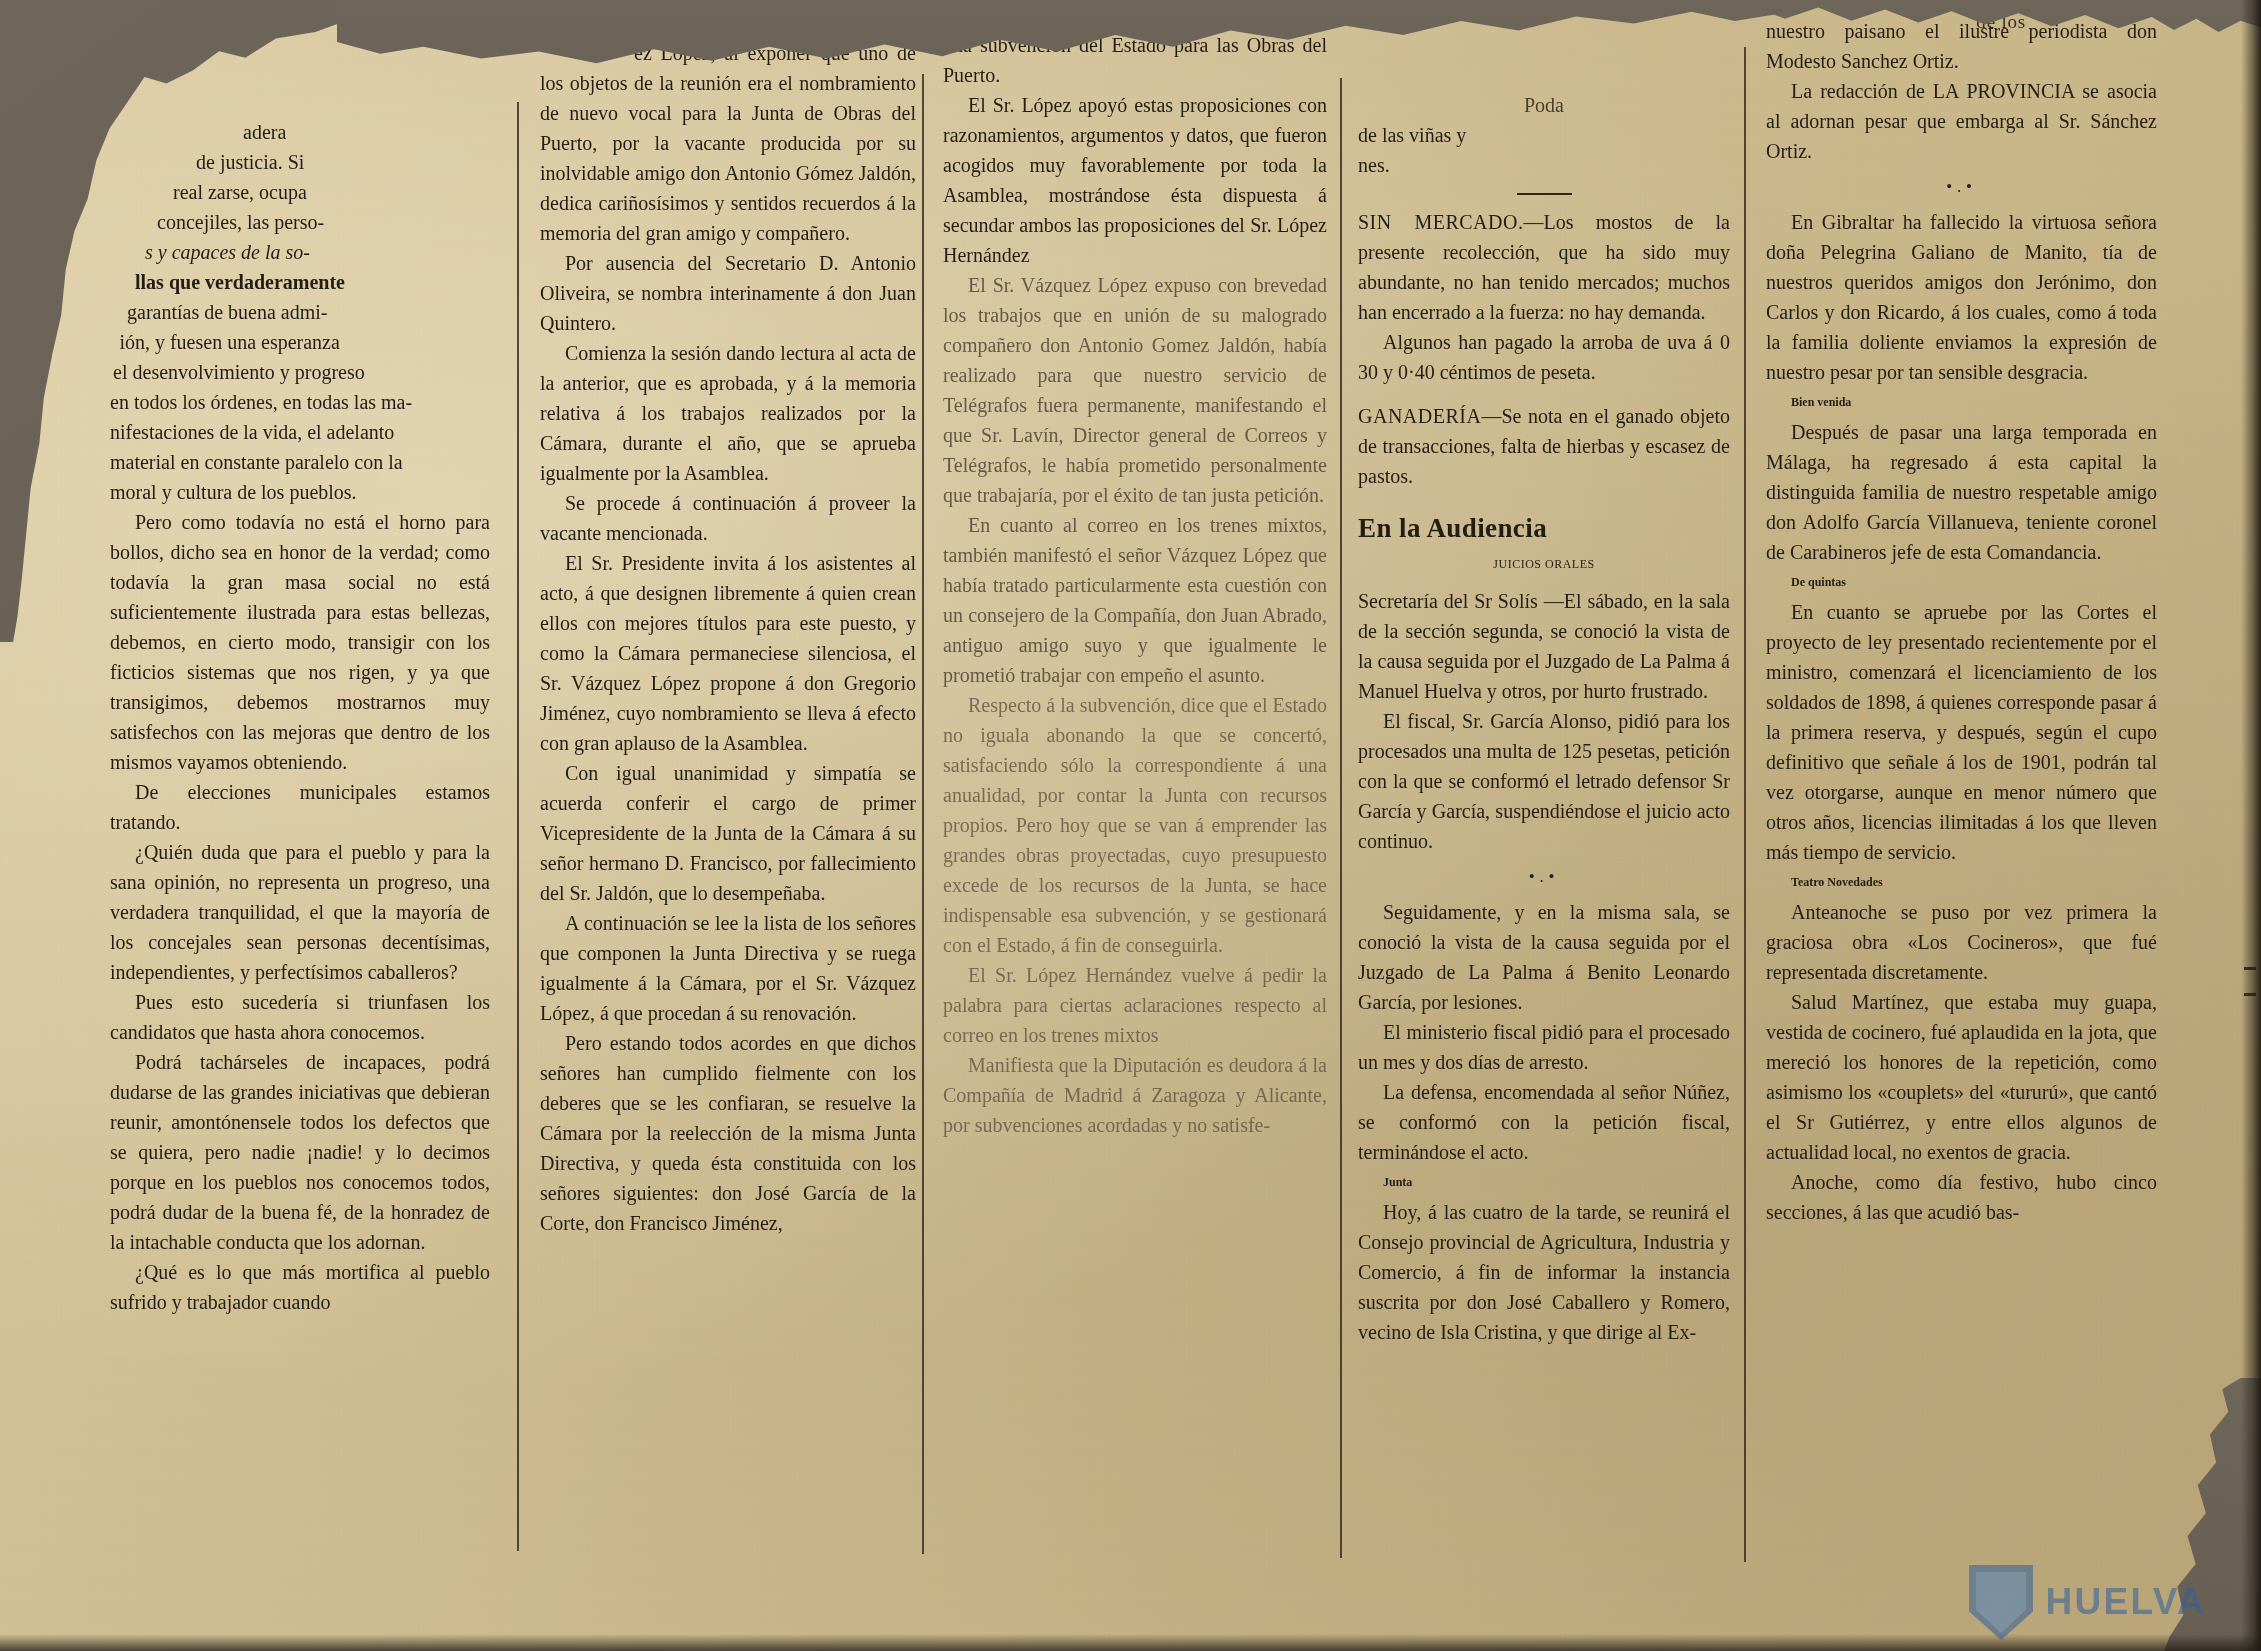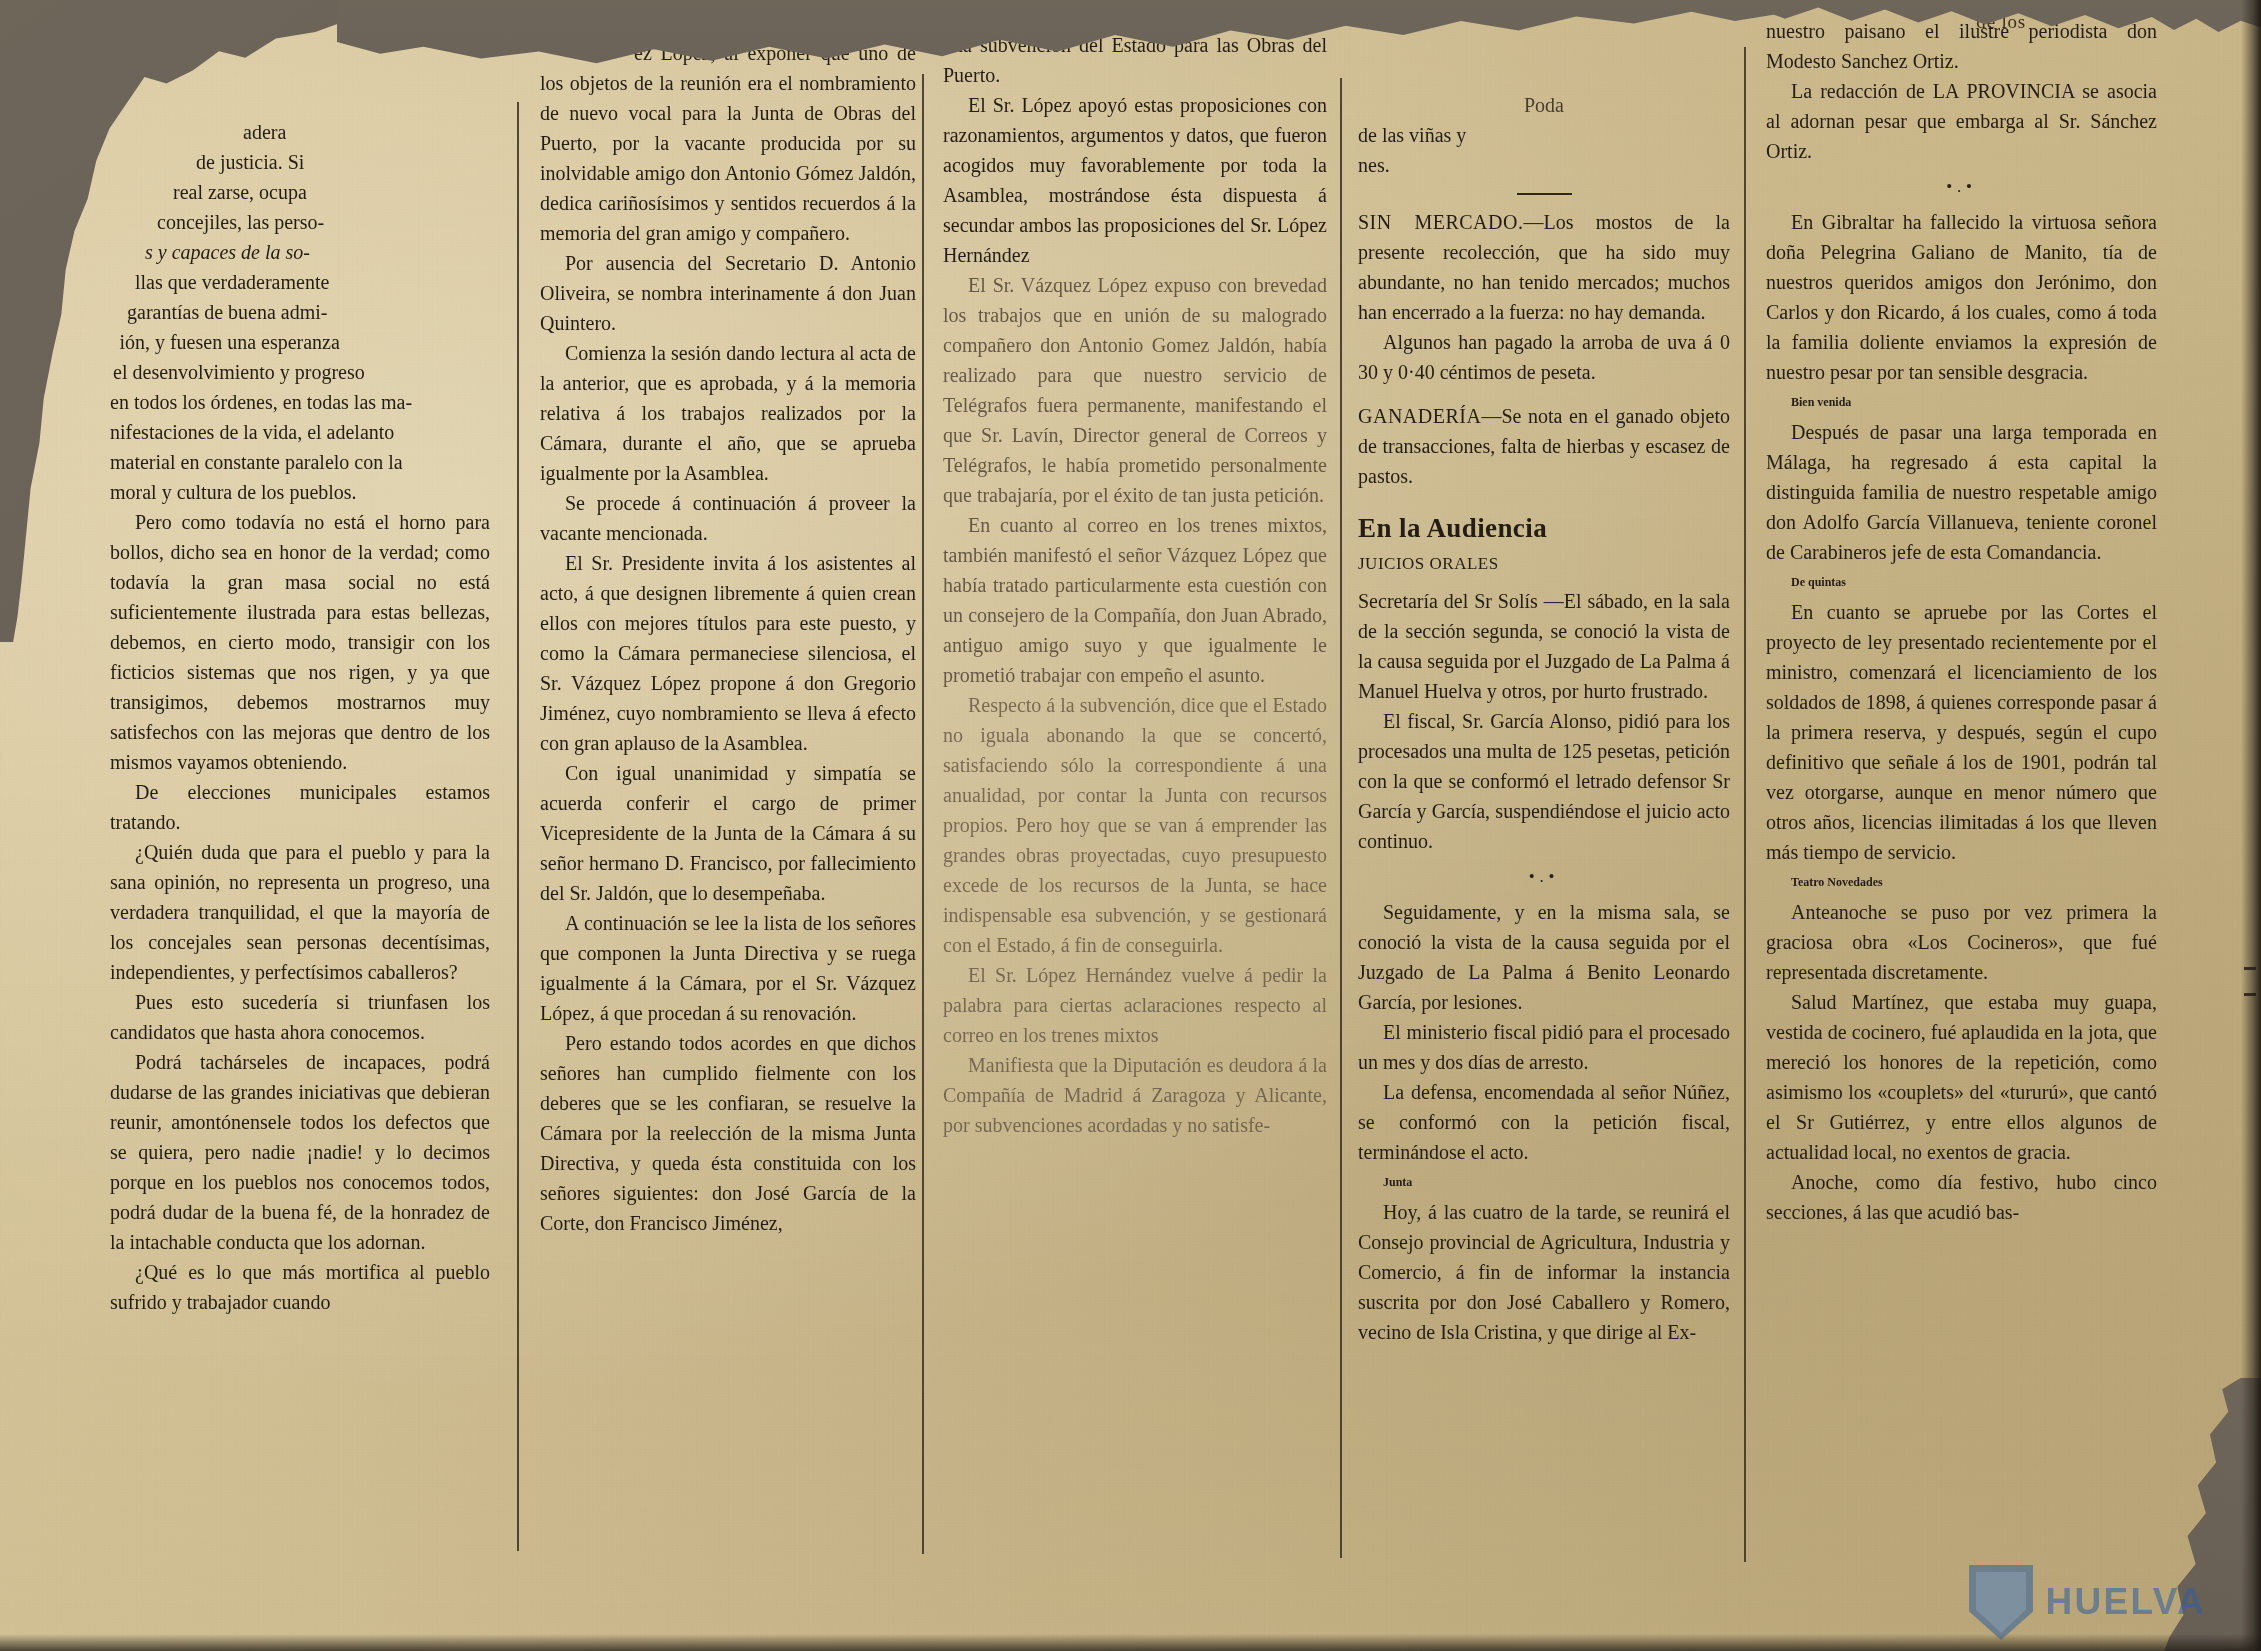--- a/index.html
+++ b/index.html
@@ -141,21 +141,22 @@
   
   h2.section {
     font-size: 27px;
     line-height: 33px;
     margin: 20.4px 0 4.7px 0;
     font-weight: bold;
     text-indent: 0;
     letter-spacing: 0.4px;
   }
   .subhead {
-    font-size: 17px;
+    text-align: center;
+    font-size: 12px;
     letter-spacing: 2px;
     margin: 3.1px 0 6.3px 0;
     text-indent: 0;
   }
   .runhead {
     font-weight: bold;
     font-size: 12px;
     text-indent: 0;
     margin-top: 7.8px;
   }
@@ -230,21 +231,21 @@
   <div class="rule" id="rule4"></div>
 
   <div id="columns">
 
     <div class="col" id="col1">
       <p class="noind" style="margin-left:133px;">adera</p>
       <p class="noind" style="margin-left:86px;">de justicia. Si</p>
       <p class="noind" style="margin-left:63px;">real zarse, ocupa</p>
       <p class="noind" style="margin-left:47px;">concejiles, las perso-</p>
       <p class="noind" style="margin-left:35px;font-style:italic;">s y capaces de la so-</p>
-      <p class="noind" style="margin-left:25px;">llas que verdaderamente</p>
+      <p class="noind" style="margin-left:25px;font-weight:bold;">llas que verdaderamente</p>
       <p class="noind" style="margin-left:17px;">garantías de buena admi-</p>
       <p class="noind" style="margin-left:9.4px;">ión, y fuesen una esperanza</p>
       <p class="noind" style="margin-left:3.1px;">el desenvolvimiento y progreso</p>
       <p class="noind">en todos los órdenes, en todas las ma-</p>
       <p class="noind">nifestaciones de la vida, el adelanto</p>
       <p class="noind">material en constante paralelo con la</p>
       <p class="noind">moral y cultura de los pueblos.</p>
       <p>Pero como todavía no está el horno para bollos, dicho sea en honor de la verdad; como todavía la gran masa social no está suficientemente ilustrada para estas bellezas, debemos, en cierto modo, transigir con los ficticios sistemas que nos rigen, y ya que transigimos, debemos mostrarnos muy satisfechos con las mejoras que dentro de los mismos vayamos obteniendo.</p>
       <p>De elecciones municipales estamos tratando.</p>
       <p>¿Quién duda que para el pueblo y para la sana opinión, no representa un progreso, una verdadera tranquilidad, el que la mayoría de los concejales sean personas decentísimas, independientes, y perfectísimos caballeros?</p>

